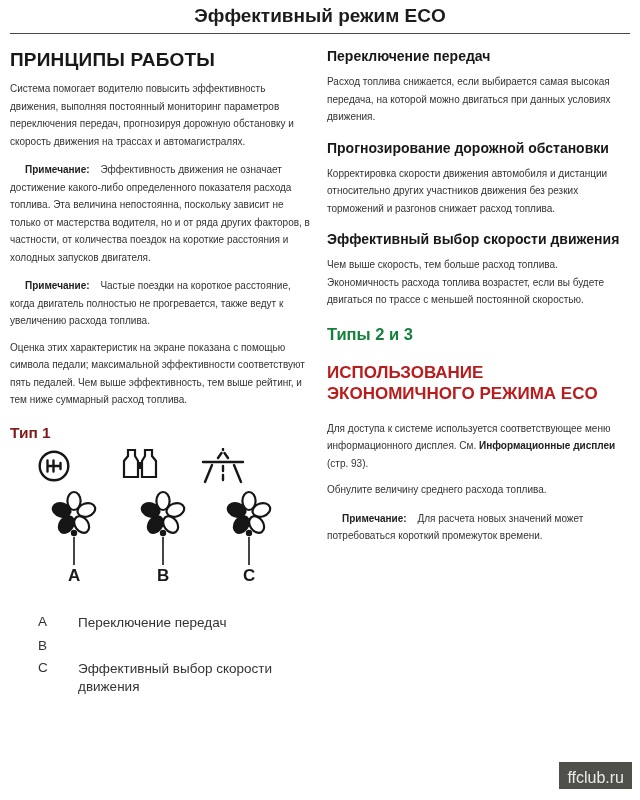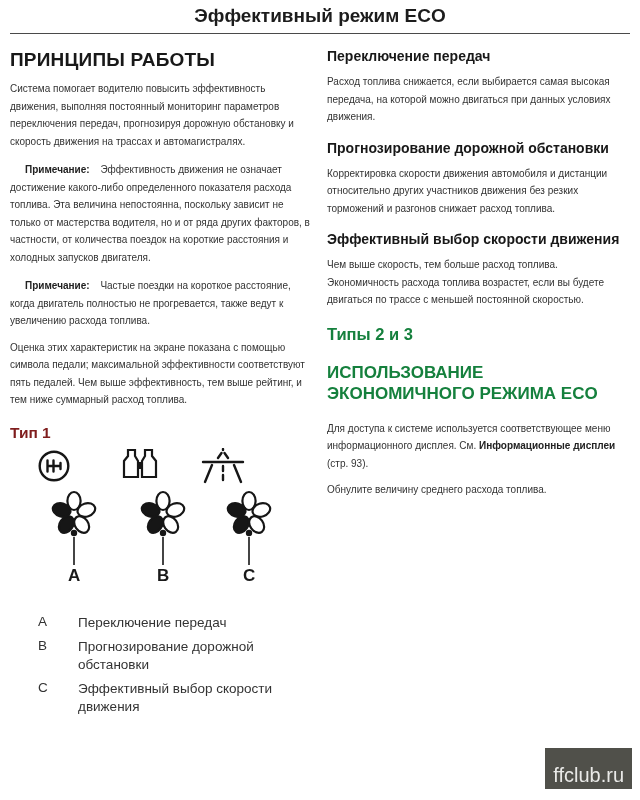--- a/index.html
+++ b/index.html
@@ -19,21 +19,21 @@
     margin:0;
   }
   .rule{border:none;border-top:1.5px solid #4a4a4a;margin:6px 10px 0 10px;}
   .cols{display:flex;padding:0 8px 0 10px;}
   .col-l{width:303px;flex:0 0 303px;}
   .col-r{width:305px;flex:0 0 305px;margin-left:14px;}
   h2.big{font-size:19px;color:#181818;margin:15px 0 0 0;letter-spacing:.2px;}
   h3.mid{font-size:15.5px;color:#7f1d1d;margin:15px 0 0 0;}
   h4.sub{font-size:14px;color:#181818;margin:14px 0 0 0;}
   h3.types{font-size:16.5px;color:#15803d;margin:16px 0 0 0;}
-  h2.use{font-size:17px;line-height:21px;color:#15803d;margin:18px 0 16px 0;}
+  h2.use{font-size:17px;line-height:21px;color:#b91c1c;margin:18px 0 16px 0;}
   p{font-size:10px;line-height:17.5px;margin:9px 0 0 0;}
   p.note .nlabel{font-weight:bold;font-style:normal;color:#222;padding-left:15px;}
   p.note .ntext{margin-left:8px;}
   p.note{margin-top:11px;}
   b.inline{color:#222;}
   
   .diagram{position:relative;height:150px;margin-top:6px;}
   .dcol{position:absolute;top:0;width:100px;}
   .dcol .iconslot{height:38px;}
   .dcol svg.flower{display:block;}
@@ -47,21 +47,21 @@
   .d-b svg.flower{margin-left:25px;}
   .d-c svg.flower{margin-left:25px;}
   
   .legend{margin-top:16px;}
   .lrow{display:flex;margin-top:7px;}
   .lletter{width:40px;padding-left:28px;font-size:13.5px;color:#333;}
   .ltext{width:230px;font-size:13.5px;line-height:17.5px;color:#333;}
   .watermark{
     position:absolute;right:8px;bottom:11px;
     background:#50504a;color:#e9e9e7;
-    font-size:20px;padding:16px 8px 2px 8px;
+    font-size:16px;padding:7px 8px 2px 8px;
   }
   svg .st{stroke:#161616;fill:none;stroke-width:2.4;stroke-linecap:round;}
   svg .fl{stroke:#161616;fill:#ffffff;stroke-width:2.2;}
   svg .flb{stroke:#161616;fill:#161616;stroke-width:2.2;}
   svg text{font-family:"Liberation Sans",sans-serif;font-weight:bold;font-size:17px;fill:#1a1a1a;}
 </style>
 </head>
 <body>
 
 <div class="page">
@@ -155,24 +155,20 @@
       <div class="legend">
         <div class="lrow">
           <div class="lletter">A</div>
           <div class="ltext">
               <div>Переключение передач</div>
               <div></div>
             </div>
         </div>
         <div class="lrow">
           <div class="lletter">B</div>
-          <div class="ltext">
-              <div>Прогнозирование дорожной</div>
-              <div>обстановки</div>
-            </div>
         </div>
         <div class="lrow">
           <div class="lletter">C</div>
           <div class="ltext">
               <div>Эффективный выбор скорости движения</div>
               <div></div>
             </div>
         </div>
       </div>
     </div>
@@ -187,18 +183,19 @@
       <h4 class="sub">Эффективный выбор скорости движения</h4>
       <p>Чем выше скорость, тем больше расход топлива. Экономичность расхода топлива возрастет, если вы будете двигаться по трассе с меньшей постоянной скоростью.</p>
 
       <h3 class="types">Типы 2 и 3</h3>
 
       <h2 class="use"><span>ИСПОЛЬЗОВАНИЕ</span><br><span>ЭКОНОМИЧНОГО РЕЖИМА ECO</span></h2>
       <p><span>Для доступа к системе используется соответствующее меню информационного дисплея.  См. </span><b class="inline">Информационные дисплеи</b><span> (стр. 93).</span></p>
 
       <p>Обнулите величину среднего расхода топлива.</p>
 
+      <p class="note"><span class="nlabel">Примечание:</span> <span class="ntext">Для расчета новых значений может потребоваться короткий промежуток времени.</span></p>
     </div>
 
   </div>
 
   <div class="watermark">ffclub.ru</div>
 </div>
 
 </body></html>

